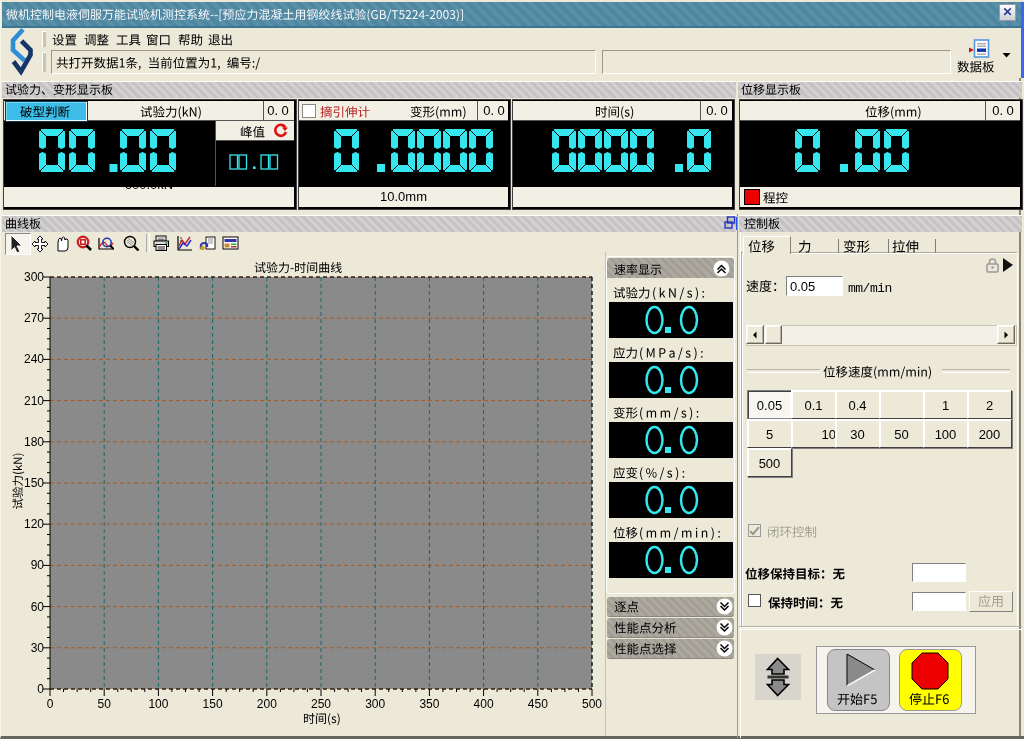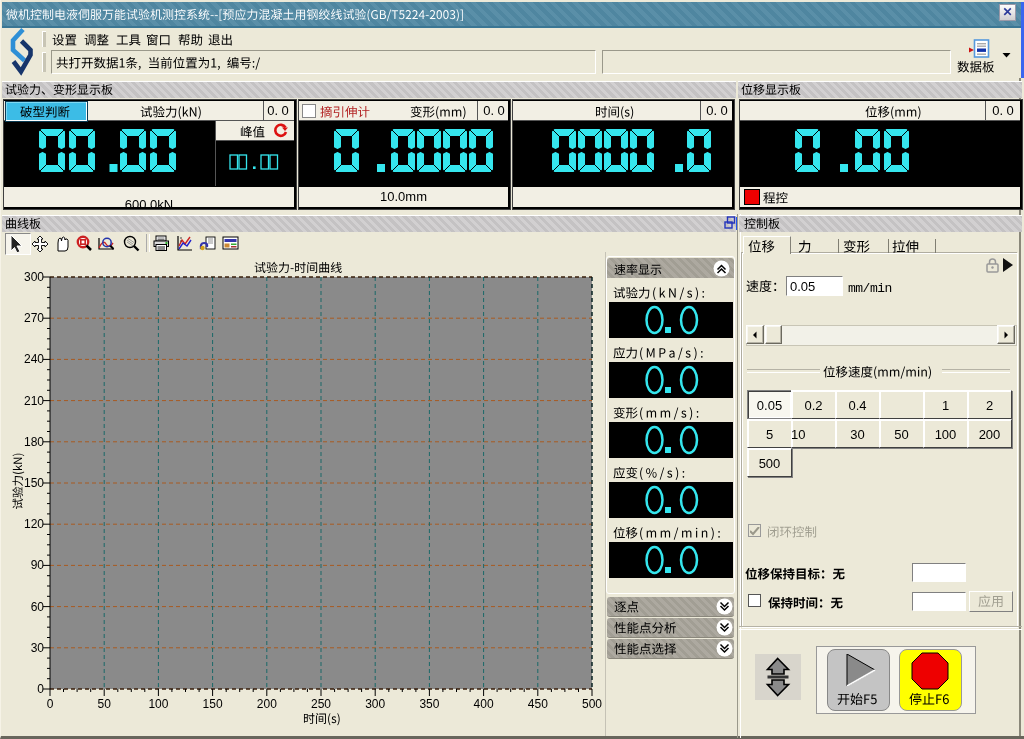--- a/index.html
+++ b/index.html
@@ -206,21 +206,21 @@
   </svg>
 <div style="position:absolute;left:215px;top:141px;width:78px;height:45px;background:#000;border-left:1px solid #555"></div>
 <svg style="position:absolute;left:229px;top:154px" width="70" height="18">
     <rect x="1" y="1" width="7.5" height="14" fill="none" stroke="#35e6ee" stroke-width="1.3"></rect>
     <rect x="10" y="1" width="7.5" height="14" fill="none" stroke="#35e6ee" stroke-width="1.3"></rect>
     <rect x="24" y="12.4" width="2.6" height="2.6" fill="#35e6ee"></rect>
     <rect x="32" y="1" width="7.5" height="14" fill="none" stroke="#35e6ee" stroke-width="1.3"></rect>
     <rect x="41" y="1" width="7.5" height="14" fill="none" stroke="#35e6ee" stroke-width="1.3"></rect>
   </svg>
 <div style="position:absolute;left:4px;top:187px;width:290px;height:20px;background:#f2efe4"></div>
-<div style="position:absolute;left:4px;top:197px;width:290px;font:13px 'Liberation Sans';text-align:center">600.0kN</div>
+<div style="position:absolute;left:4px;top:177px;width:290px;font:13px 'Liberation Sans';text-align:center">600.0kN</div>
 <div style="position:absolute;left:298px;top:99px;width:211px;height:109px;background:#000;border:1px solid #404040"></div>
 <div style="position:absolute;left:299px;top:101px;width:209px;height:19px;background:#f2efe4;border-bottom:1px solid #555"></div>
 <div style="position:absolute;left:477px;top:101px;width:1px;height:19px;background:#555"></div>
 <div style="position:absolute;left:302px;top:104px;width:12px;height:12px;background:#fff;border:1px solid #888"></div>
 <svg style="position:absolute;left:320.0px;top:103.5px;overflow:visible" width="50" height="17">
     <g fill="#b22222" transform="translate(0,12.5)">
       <use href="#g6458" transform="translate(0.0,0) scale(0.0125,-0.0125)"></use>
       <use href="#g5f15" transform="translate(12.5,0) scale(0.0125,-0.0125)"></use>
       <use href="#g4f38" transform="translate(25.0,0) scale(0.0125,-0.0125)"></use>
       <use href="#g8ba1" transform="translate(37.5,0) scale(0.0125,-0.0125)"></use>
@@ -917,33 +917,33 @@
       <use href="#g0069" transform="translate(93.9,0) scale(0.0125,-0.0125)"></use>
       <use href="#g006e" transform="translate(97.3,0) scale(0.0125,-0.0125)"></use>
       <use href="#g0029" transform="translate(104.9,0) scale(0.0125,-0.0125)"></use>
     </g>
   </svg>
 <div style="position:absolute;left:747px;top:369px;width:73px;height:2px;border-top:1px solid #b5b2a5;border-bottom:1px solid #fff"></div>
 <div style="position:absolute;left:942px;top:369px;width:68px;height:2px;border-top:1px solid #b5b2a5;border-bottom:1px solid #fff"></div>
 <div style="position:absolute;left:747px;top:390px;width:45px;height:29px;background:#f8f7ef;border:1px solid #808080;box-shadow:inset 1px 1px 0 #404040, inset -1px -1px 0 #fff;box-sizing:border-box"></div>
 <div style="position:absolute;left:747px;top:398px;width:45px;text-align:center;font:13px 'Liberation Sans'">0.05</div>
 <div style="position:absolute;left:791px;top:390px;width:45px;height:29px;background:#ece9d8;border:1px solid #404040;border-top-color:#fff;border-left-color:#fff;box-shadow:inset 1px 1px 0 #fff, 1px 1px 0 #808080;box-sizing:border-box"></div>
-<div style="position:absolute;left:791px;top:398px;width:45px;text-align:center;font:13px 'Liberation Sans'">0.2</div>
+<div style="position:absolute;left:791px;top:398px;width:45px;text-align:center;font:13px 'Liberation Sans'">0.1</div>
 <div style="position:absolute;left:835px;top:390px;width:45px;height:29px;background:#ece9d8;border:1px solid #404040;border-top-color:#fff;border-left-color:#fff;box-shadow:inset 1px 1px 0 #fff, 1px 1px 0 #808080;box-sizing:border-box"></div>
 <div style="position:absolute;left:835px;top:398px;width:45px;text-align:center;font:13px 'Liberation Sans'">0.4</div>
 <div style="position:absolute;left:879px;top:390px;width:45px;height:29px;background:#ece9d8;border:1px solid #404040;border-top-color:#fff;border-left-color:#fff;box-shadow:inset 1px 1px 0 #fff, 1px 1px 0 #808080;box-sizing:border-box"></div>
 <div style="position:absolute;left:923px;top:398px;width:31px;text-align:left;font:13px 'Liberation Sans'">0.5</div>
 <div style="position:absolute;left:923px;top:390px;width:45px;height:29px;background:#ece9d8;border:1px solid #404040;border-top-color:#fff;border-left-color:#fff;box-shadow:inset 1px 1px 0 #fff, 1px 1px 0 #808080;box-sizing:border-box"></div>
 <div style="position:absolute;left:923px;top:398px;width:45px;text-align:center;font:13px 'Liberation Sans'">1</div>
 <div style="position:absolute;left:967px;top:390px;width:45px;height:29px;background:#ece9d8;border:1px solid #404040;border-top-color:#fff;border-left-color:#fff;box-shadow:inset 1px 1px 0 #fff, 1px 1px 0 #808080;box-sizing:border-box"></div>
 <div style="position:absolute;left:967px;top:398px;width:45px;text-align:center;font:13px 'Liberation Sans'">2</div>
 <div style="position:absolute;left:747px;top:419px;width:45px;height:29px;background:#ece9d8;border:1px solid #404040;border-top-color:#fff;border-left-color:#fff;box-shadow:inset 1px 1px 0 #fff, 1px 1px 0 #808080;box-sizing:border-box"></div>
 <div style="position:absolute;left:747px;top:427px;width:45px;text-align:center;font:13px 'Liberation Sans'">5</div>
 <div style="position:absolute;left:791px;top:419px;width:45px;height:29px;background:#ece9d8;border:1px solid #404040;border-top-color:#fff;border-left-color:#fff;box-shadow:inset 1px 1px 0 #fff, 1px 1px 0 #808080;box-sizing:border-box"></div>
-<div style="position:absolute;left:791px;top:427px;width:45px;text-align:left;font:13px 'Liberation Sans'">10</div>
+<div style="position:absolute;left:791px;top:427px;width:45px;text-align:right;font:13px 'Liberation Sans'">10</div>
 <div style="position:absolute;left:835px;top:419px;width:45px;height:29px;background:#ece9d8;border:1px solid #404040;border-top-color:#fff;border-left-color:#fff;box-shadow:inset 1px 1px 0 #fff, 1px 1px 0 #808080;box-sizing:border-box"></div>
 <div style="position:absolute;left:835px;top:427px;width:45px;text-align:center;font:13px 'Liberation Sans'">30</div>
 <div style="position:absolute;left:879px;top:419px;width:45px;height:29px;background:#ece9d8;border:1px solid #404040;border-top-color:#fff;border-left-color:#fff;box-shadow:inset 1px 1px 0 #fff, 1px 1px 0 #808080;box-sizing:border-box"></div>
 <div style="position:absolute;left:879px;top:427px;width:45px;text-align:center;font:13px 'Liberation Sans'">50</div>
 <div style="position:absolute;left:923px;top:419px;width:45px;height:29px;background:#ece9d8;border:1px solid #404040;border-top-color:#fff;border-left-color:#fff;box-shadow:inset 1px 1px 0 #fff, 1px 1px 0 #808080;box-sizing:border-box"></div>
 <div style="position:absolute;left:923px;top:427px;width:45px;text-align:center;font:13px 'Liberation Sans'">100</div>
 <div style="position:absolute;left:967px;top:419px;width:45px;height:29px;background:#ece9d8;border:1px solid #404040;border-top-color:#fff;border-left-color:#fff;box-shadow:inset 1px 1px 0 #fff, 1px 1px 0 #808080;box-sizing:border-box"></div>
 <div style="position:absolute;left:967px;top:427px;width:45px;text-align:center;font:13px 'Liberation Sans'">200</div>
 <div style="position:absolute;left:747px;top:448px;width:45px;height:29px;background:#ece9d8;border:1px solid #404040;border-top-color:#fff;border-left-color:#fff;box-shadow:inset 1px 1px 0 #fff, 1px 1px 0 #808080;box-sizing:border-box"></div>
 <div style="position:absolute;left:747px;top:456px;width:45px;text-align:center;font:13px 'Liberation Sans'">500</div>

